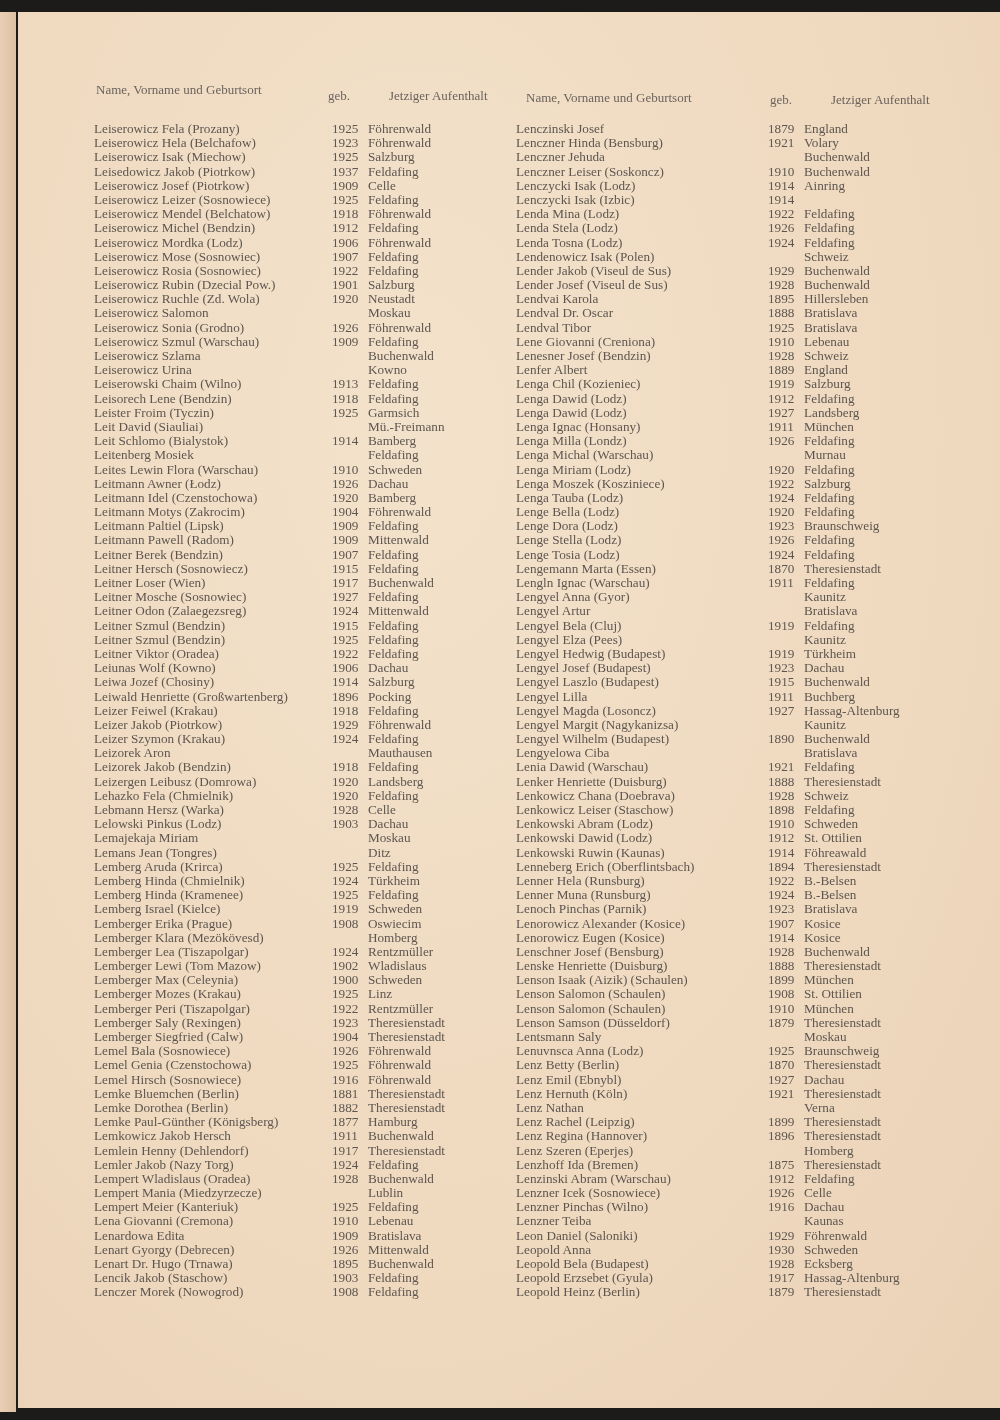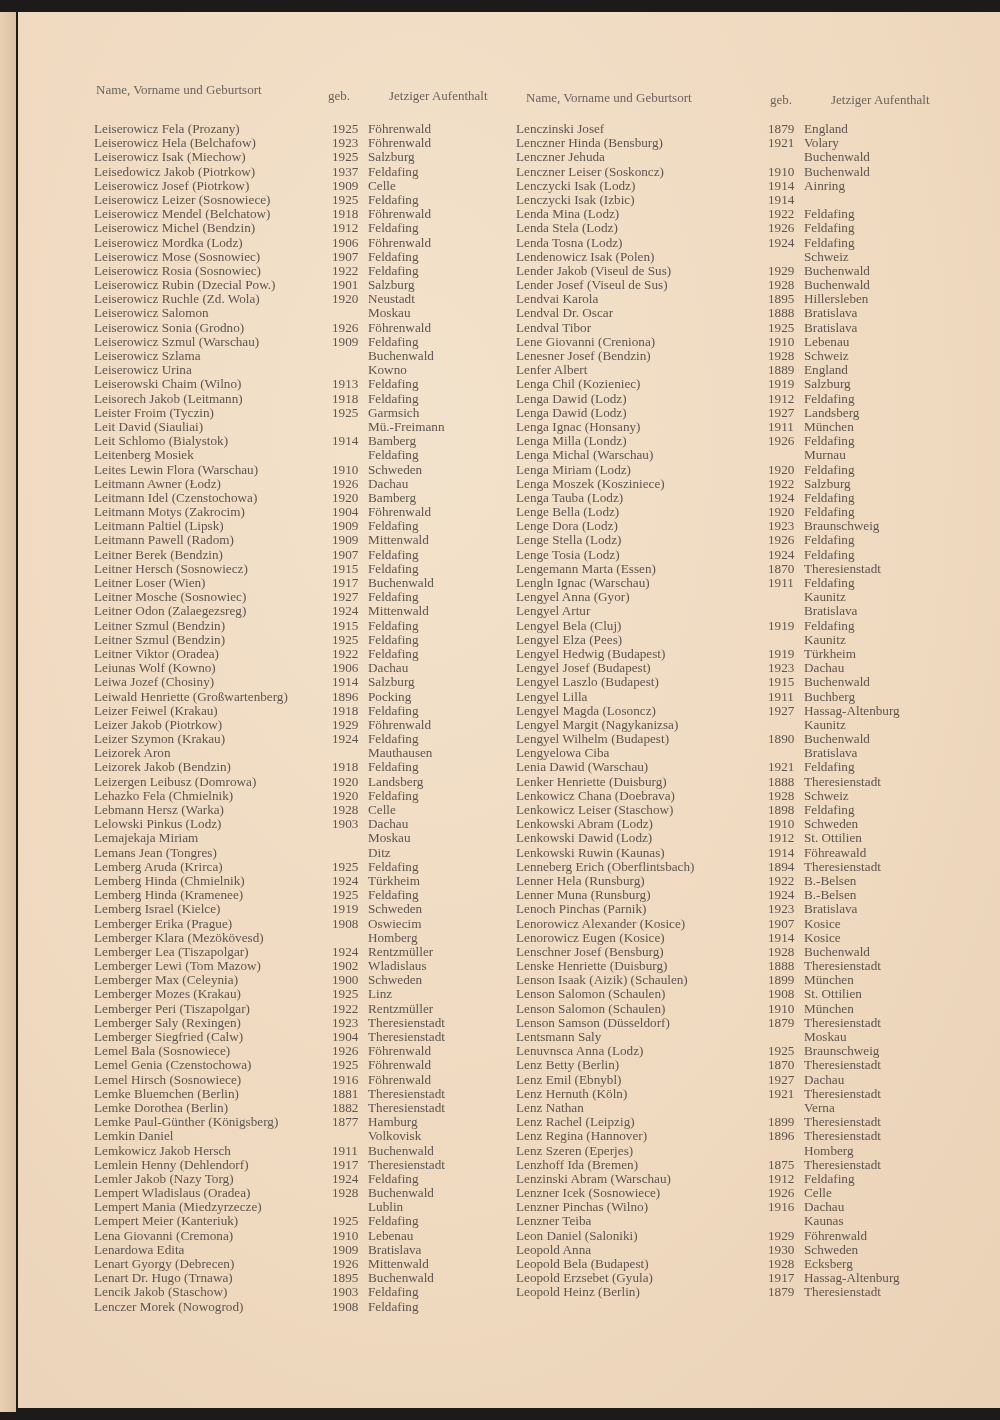--- a/index.html
+++ b/index.html
@@ -128,21 +128,21 @@
           <span class="name">Leiserowicz Urina</span>
           <span class="year"></span>
           <span class="loc">Kowno</span>
         </div>
         <div class="row">
           <span class="name">Leiserowski Chaim (Wilno)</span>
           <span class="year">1913</span>
           <span class="loc">Feldafing</span>
         </div>
         <div class="row">
-          <span class="name">Leisorech Jakob (Leitmann)</span>
+          <span class="name">Leisorech Lene (Bendzin)</span>
           <span class="year">1918</span>
           <span class="loc">Feldafing</span>
         </div>
         <div class="row">
           <span class="name">Leister Froim (Tyczin)</span>
           <span class="year">1925</span>
           <span class="loc">Garmsich</span>
         </div>
         <div class="row">
           <span class="name">Leit David (Siauliai)</span>
@@ -386,25 +386,20 @@
         </div>
         <div class="row">
           <span class="name">Lemke Dorothea (Berlin)</span>
           <span class="year">1882</span>
           <span class="loc">Theresienstadt</span>
         </div>
         <div class="row">
           <span class="name">Lemke Paul-Günther (Königsberg)</span>
           <span class="year">1877</span>
           <span class="loc">Hamburg</span>
-        </div>
-        <div class="row">
-          <span class="name">Lemkin Daniel</span>
-          <span class="year"></span>
-          <span class="loc">Volkovisk</span>
         </div>
         <div class="row">
           <span class="name">Lemkowicz Jakob Hersch</span>
           <span class="year">1911</span>
           <span class="loc">Buchenwald</span>
         </div>
         <div class="row">
           <span class="name">Lemlein Henny (Dehlendorf)</span>
           <span class="year">1917</span>
           <span class="loc">Theresienstadt</span>

